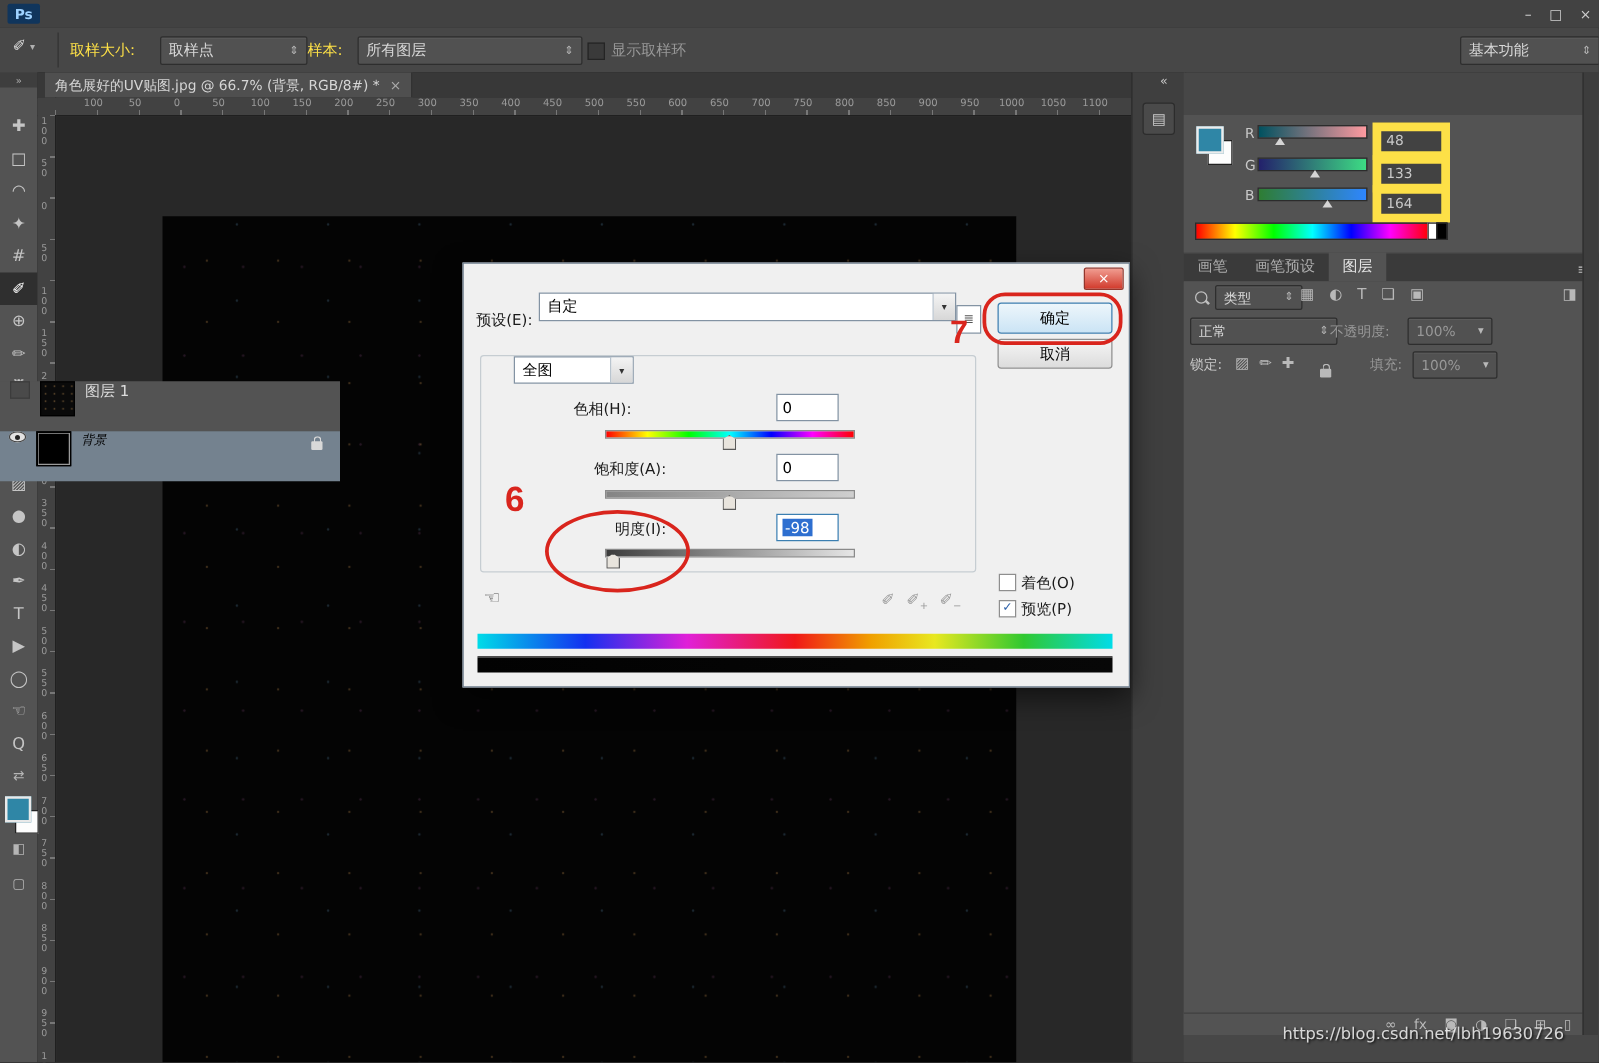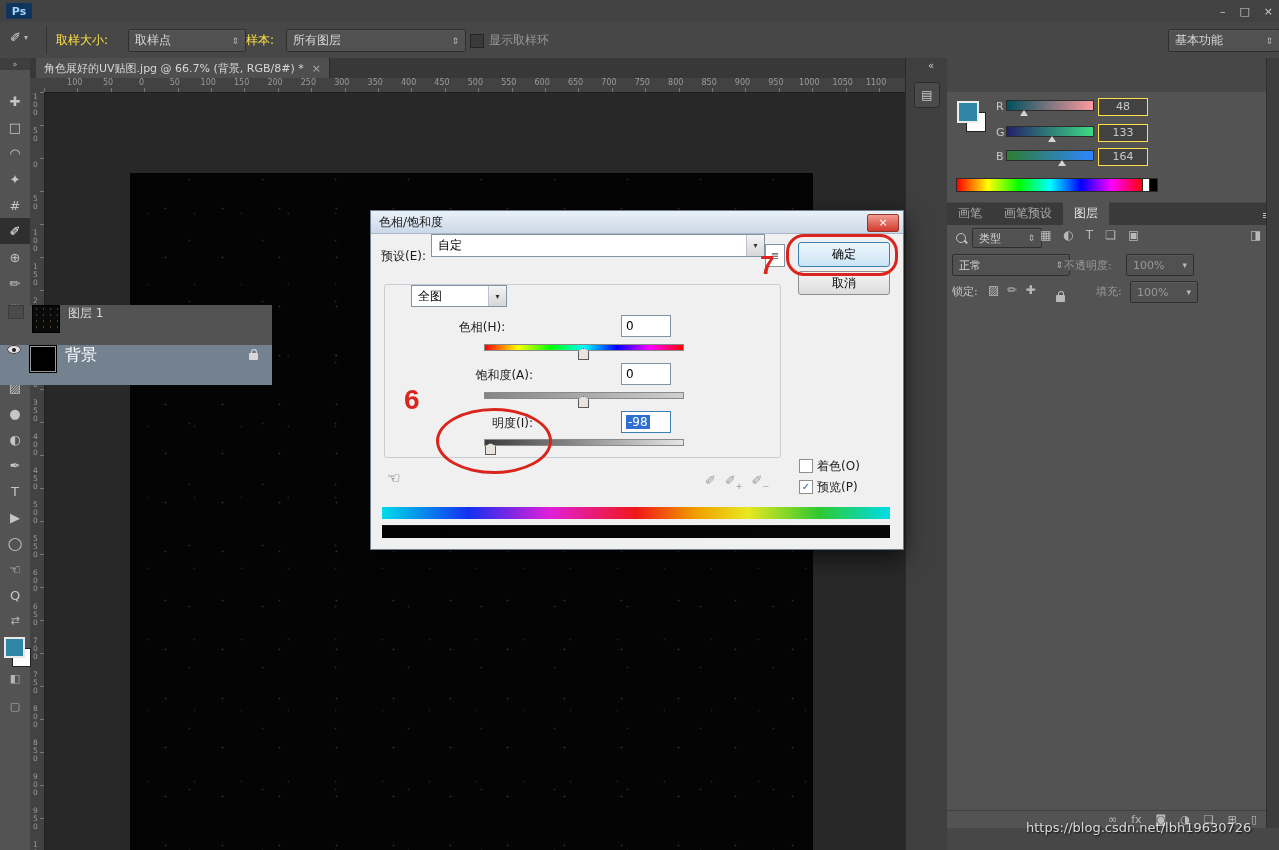--- a/index.html
+++ b/index.html
@@ -89,21 +89,21 @@
   .rightpanels{left:947px;top:58px;width:332px;height:792px;background:#474747}
   .phead{position:absolute;background:#3a3a3a;display:flex;align-items:flex-end}
   .ptab{font-size:12px;padding:3px 11px;color:#ababab}
   .ptab.active{background:#535353;color:#e4e4e4}
   .pmenu{margin-left:auto;color:#c0c0c0;font-size:11px;padding:0 8px 3px 0}
   .pbody{position:absolute;background:#535353}
   .chlabel{font-size:11px;color:#c8c8c8}
   .chtrack{position:absolute;height:9px;border:1px solid #2c2c2c}
   .tri{position:absolute;width:0;height:0;border-left:4px solid transparent;border-right:4px solid transparent;
        border-bottom:6px solid #d5d5d5;top:9px}
-  .well{background:#424242;border:1px solid #fde047;color:#c8c8c8;font-size:11px;text-align:center;padding:0 4px;line-height:16px}
+  .well{background:#424242;border:7px solid #fde047;color:#c8c8c8;font-size:11px;text-align:left;padding:0 4px;line-height:16px}
   .spectrum{background:linear-gradient(to right,#f00,#ff0,#0f0,#0ff,#00f,#f0f,#f00);border:1px solid #2a2a2a}
   .gicon{color:#b9b9b9;font-size:12px}
   .graytx{font-size:11px;color:#c8c8c8}
   .dis{color:#989898}
   .layerrow{position:absolute;left:0;width:272px;height:40px;display:flex;align-items:flex-start}
   .thumb{width:26px;height:26px;border:1px solid #000;margin-right:8px}
   .eye{position:relative;width:14px;height:9px;border-radius:50%;background:#e2e2e2;box-shadow:inset 0 0 0 1px #444}
   .eye::after{content:"";position:absolute;left:5px;top:2.5px;width:4px;height:4px;border-radius:50%;background:#222}
   .lock{position:relative;width:9px;height:7px;background:#d8d8d8;border-radius:1px;display:inline-block}
   .lock::before{content:"";position:absolute;left:1.5px;top:-4px;width:4px;height:4px;border:1.5px solid #d8d8d8;
@@ -309,23 +309,20 @@
         <div class="vr-num">850</div>
         <div class="vr-num">900</div>
         <div class="vr-num">950</div>
         <div class="vr-num">1000</div>
       </div>
     <div class="vruler-ticks"></div>
   </div>
   <div class="abs canvas"></div>
 
   <div class="abs dialog">
-    <div class="dtitle">
-      <span class="t">色相/饱和度</span>
-    </div>
     <div class="dclose">
       <span>×</span>
     </div>
 
     <div class="abs dlabel" style="left:10px;top:37px">预设(E):</div>
     <div class="abs combo" style="left:60px;top:23px;width:326px;height:21px">
       <span>自定</span>
       <span class="arrow">▾</span>
     </div>
     <div class="abs" style="left:394px;top:33px;width:18px;height:21px;background:#fff;border:1px solid #8393a3;
@@ -490,21 +487,21 @@
   <div class="layerrow" style="top:305px;background:#535353;border-bottom:1px solid #484848">
     <div style="width:14px;height:12px;background:#4a4a4a;border:1px solid #3c3c3c;margin:0 8px 0 8px"></div>
     <div class="thumb" style="background-color:#0a0a0a;background-image:radial-gradient(circle,rgba(160,120,70,.5) .5px,transparent 1px);background-size:7px 6px"></div>
     <span style="font-size:12px;color:#dcdcdc">图层 1</span>
   </div>
   <div class="layerrow" style="top:345px;background:#74828f">
     <div style="margin:0 8px 0 7px">
         <div class="eye"></div>
       </div>
     <div class="thumb" style="background:#000;box-shadow:inset 0 0 0 1px #9a9a9a"></div>
-    <span style="font-size:16px;color:#ffffff;">背景</span>
+    <span style="font-size:10px;color:#000000;font-style:italic">背景</span>
     <span style="margin-left:auto;margin-right:14px"><span class="lock"></span></span>
   </div>
 
   <div class="abs" style="left:947px;top:810px;width:332px;height:18px;border-top:1px solid #404040;background:#535353;
        display:flex;justify-content:flex-end;gap:14px;align-items:center;padding-right:22px;box-sizing:border-box">
 
   <span class="gicon" style="font-size:11px">∞</span>
       <span class="gicon" style="font-size:11px">fx</span>
       <span class="gicon" style="font-size:11px">◙</span>
       <span class="gicon" style="font-size:11px">◑</span>

